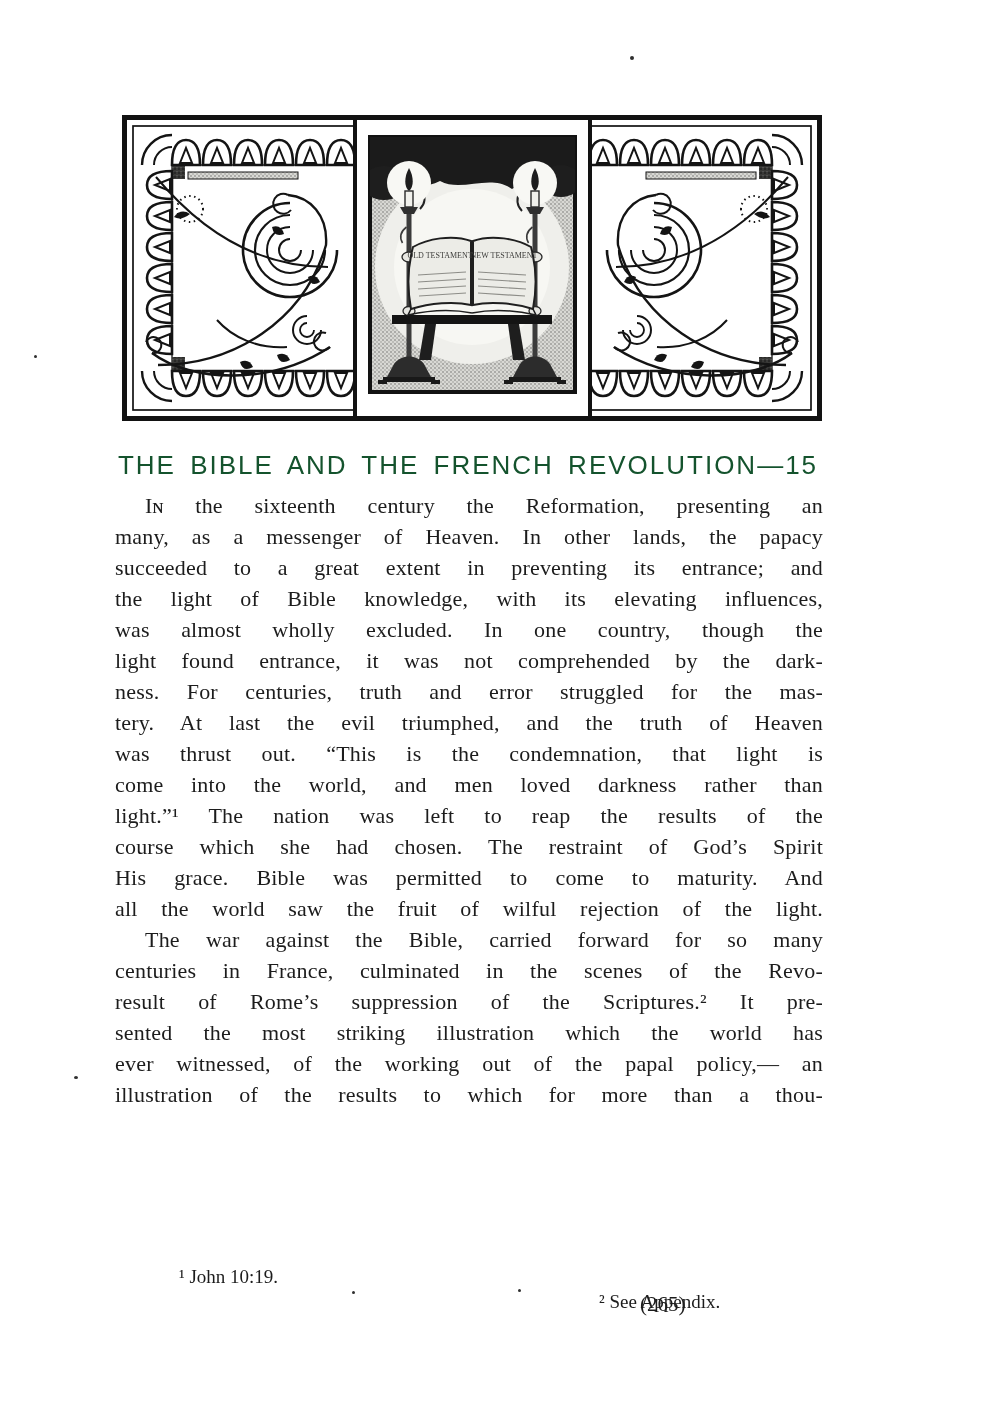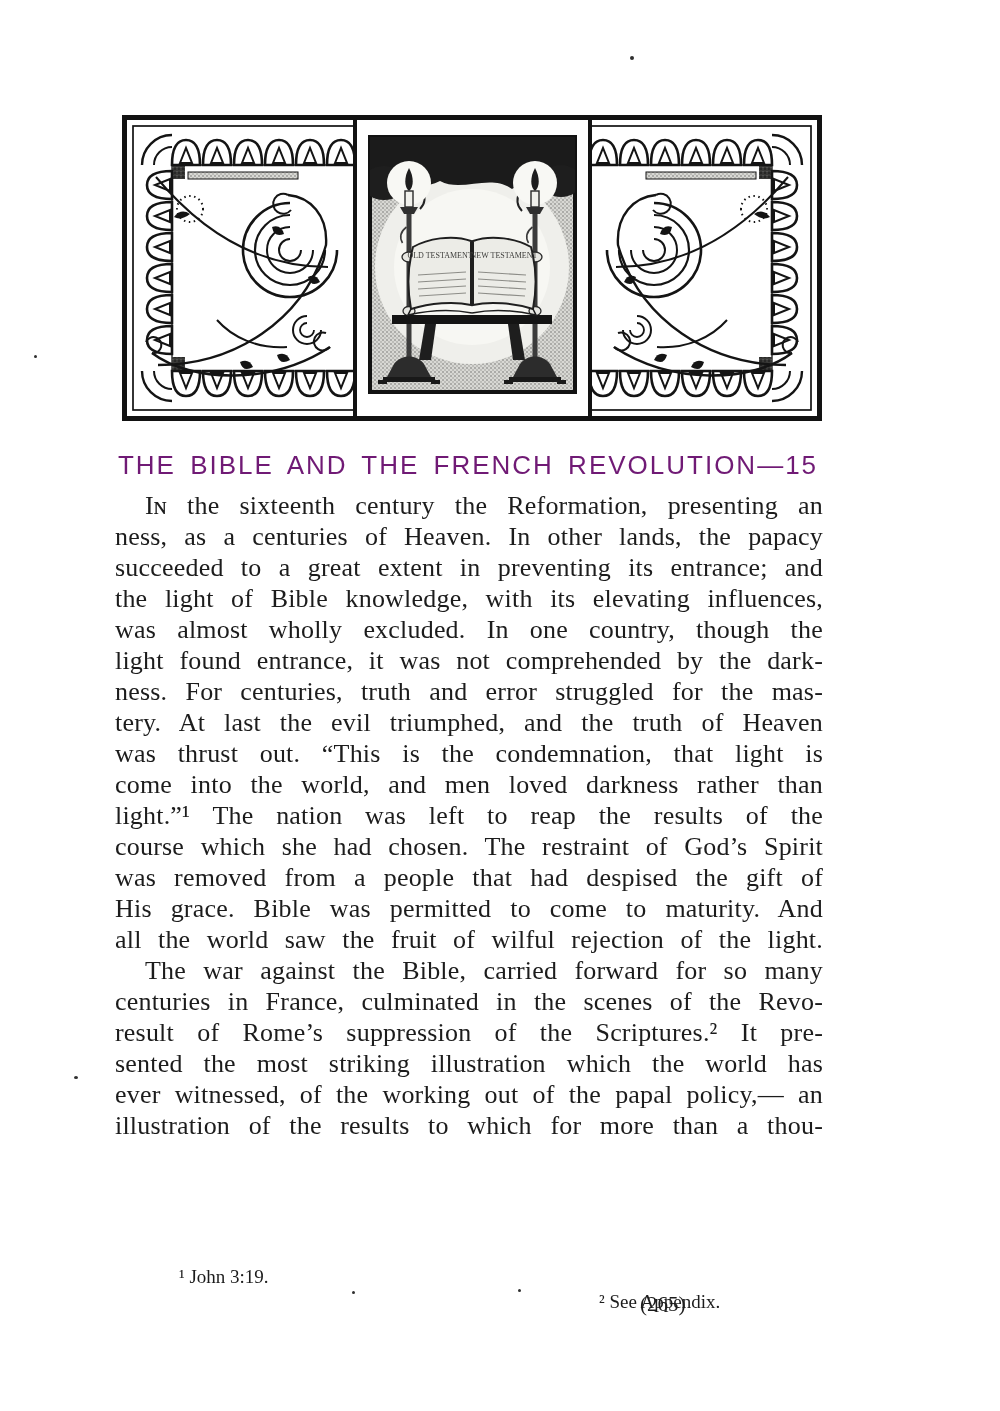--- a/index.html
+++ b/index.html
@@ -9,26 +9,26 @@
     overflow:hidden;
   }
   .page { position:absolute; inset:0; }
 
   .ornament { position:absolute; left:122px; top:115px; width:700px; height:306px; }
 
   .chapter-title {
     position:absolute; left:112px; top:450px; width:712px;
     font-family:"Liberation Sans","DejaVu Sans",sans-serif;
     font-size:26px; font-weight:normal; letter-spacing:2px; word-spacing:5px;
-    white-space:nowrap; text-align:center; color:#701a75; margin:0;
+    white-space:nowrap; text-align:center; color:#14532d; margin:0;
   }
 
   .body-text { position:absolute; left:115px; top:490px; width:708px; }
   .line {
-    font-size:26px; line-height:31px; height:31px;
+    font-size:22px; line-height:31px; height:31px;
     text-align:justify; text-align-last:justify; -moz-text-align-last:justify;
     letter-spacing:0.2px;
   }
   .line.first { text-indent:30px; }
 
   .footnotes { position:absolute; left:115px; top:1266px; width:708px; height:28px; font-size:19px; }
   .fn-left  { position:absolute; left:64px;  top:0; }
   .fn-right { position:absolute; left:484px; top:0;margin-top:25px; }
 
   .page-number { position:absolute; left:640px; top:1292px; width:190px; text-align:left; font-size:21px; }
@@ -191,47 +191,46 @@
         </g>
       </g>
     </g>
   </svg>
 
   <h1 class="chapter-title">THE BIBLE AND THE FRENCH REVOLUTION—15</h1>
 
   <div class="body-text">
     <div>
         <div class="line first">Iɴ the sixteenth century the Reformation, presenting an</div>
-        <div class="line">ness, as a centuries of Heaven. In other lands, the papacy</div>
+        <div class="line">many, as a messenger of Heaven. In other lands, the papacy</div>
         <div class="line">succeeded to a great extent in preventing its entrance; and</div>
         <div class="line">the light of Bible knowledge, with its elevating influences,</div>
         <div class="line">was almost wholly excluded. In one country, though the</div>
         <div class="line">light found entrance, it was not comprehended by the dark-</div>
         <div class="line">ness. For centuries, truth and error struggled for the mas-</div>
         <div class="line">tery. At last the evil triumphed, and the truth of Heaven</div>
         <div class="line">was thrust out. “This is the condemnation, that light is</div>
         <div class="line">come into the world, and men loved darkness rather than</div>
         <div class="line">light.”¹ The nation was left to reap the results of the</div>
         <div class="line">course which she had chosen. The restraint of God’s Spirit</div>
-        <div class="line">was removed from a people that had despised the gift of</div>
         <div class="line">His grace. Bible was permitted to come to maturity. And</div>
         <div class="line">all the world saw the fruit of wilful rejection of the light.</div>
       </div>
     <div>
         <div class="line first">The war against the Bible, carried forward for so many</div>
         <div class="line">centuries in France, culminated in the scenes of the Revo-</div>
         <div class="line">result of Rome’s suppression of the Scriptures.² It pre-</div>
         <div class="line">sented the most striking illustration which the world has</div>
         <div class="line">ever witnessed, of the working out of the papal policy,— an</div>
         <div class="line">illustration of the results to which for more than a thou-</div>
       </div>
   </div>
 
   <div class="footnotes">
-    <span class="fn-left">¹ John 3:19.</span>
+    <span class="fn-left">¹ John 10:19.</span>
     <span class="fn-right">² See Appendix.</span>
   </div>
 
   <div class="page-number">(265)</div>
 
   <div class="speck s1"></div>
   <div class="speck s2"></div>
   <div class="speck s3"></div>
   <div class="speck s4"></div>
   <div class="speck s5"></div>

